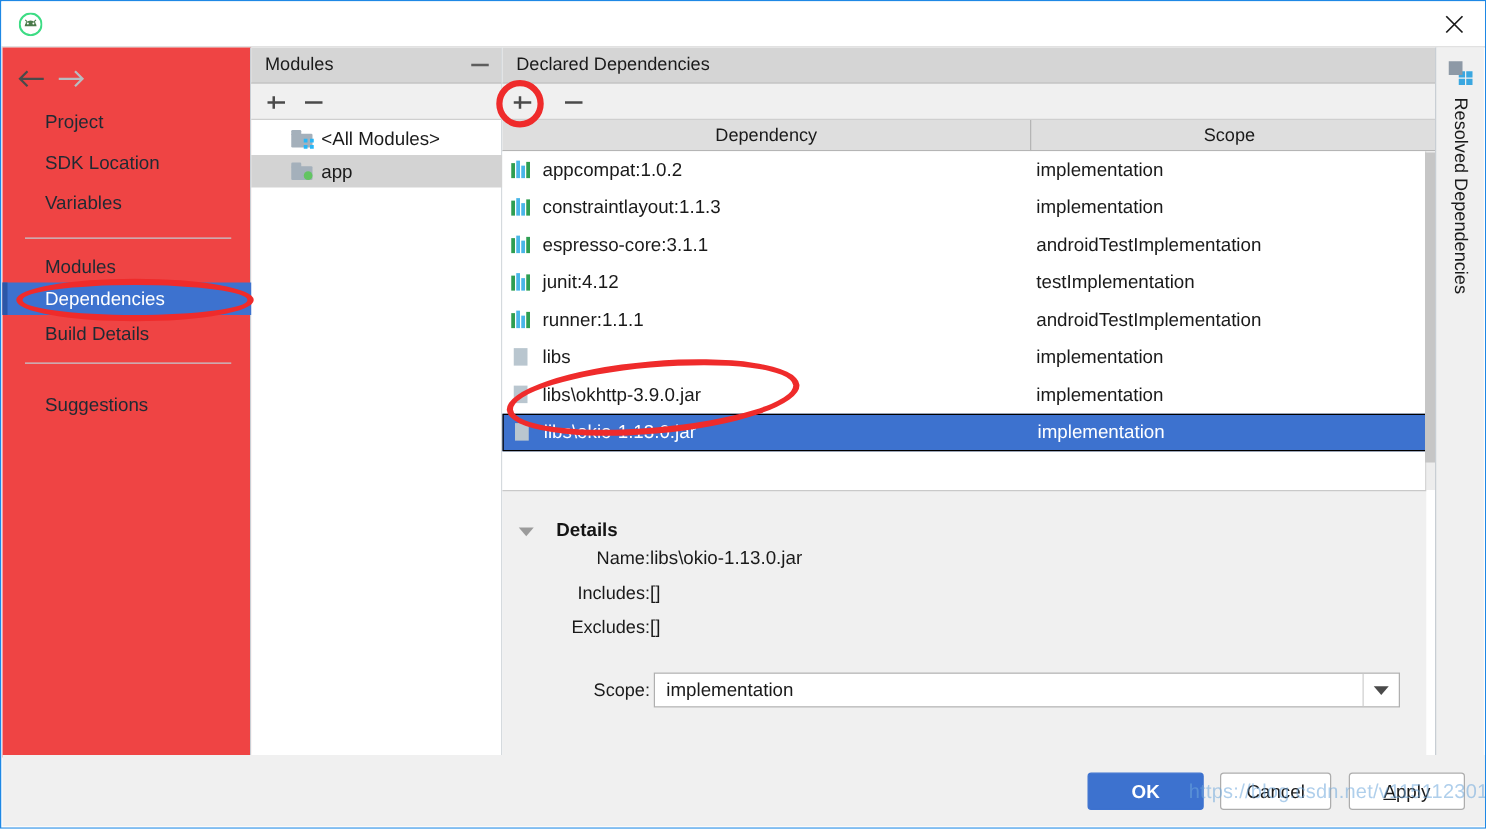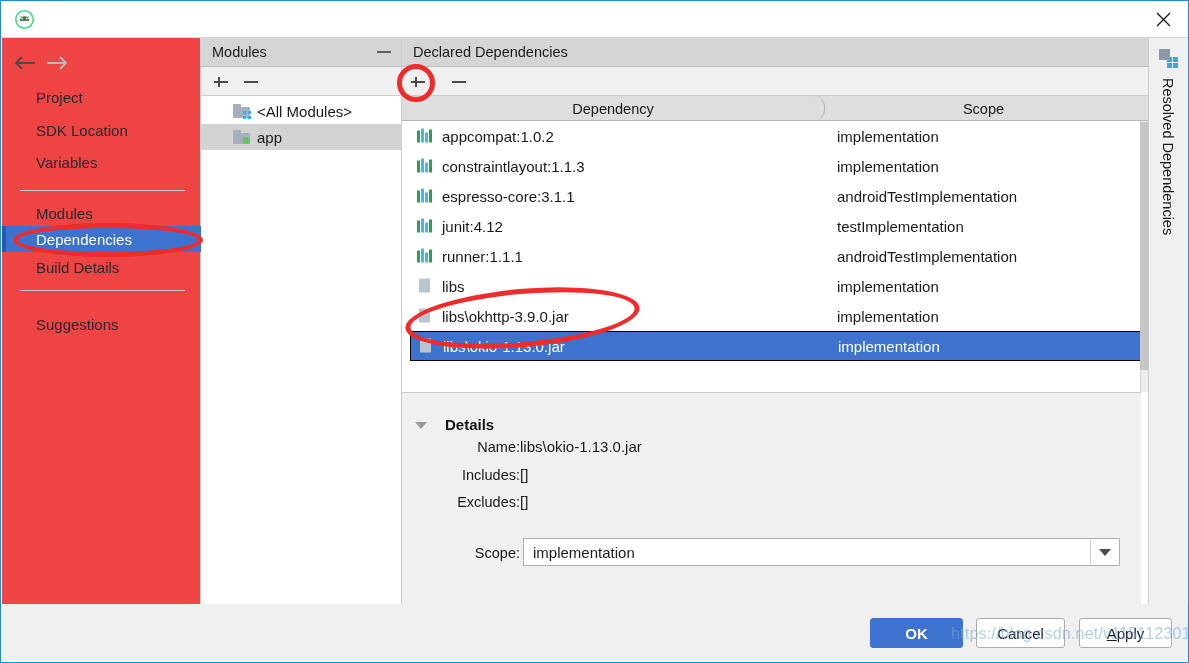--- a/index.html
+++ b/index.html
@@ -173,32 +173,31 @@
     position: absolute; left: 0; top: 58px;
     width: 100%; height: 25px;
     background: #dedede;
     border-bottom: 1px solid #b5b5b5;
   }
   .th {
     position: absolute; top: 0; height: 25px;
     display: flex; align-items: center; justify-content: center;
     font-size: 14.5px; color: #1a1a1a;
     cursor: pointer;
-    border-radius: 11px;
   }
   .th.dep   { left: 0;   width: 423px; border-right: 1px solid #b5b5b5; }
   .th.scope { left: 424px; width: 315px; }
 
   .rows {
     position: absolute; left: 0; top: 83px;
     width: 739px; height: 271px;
     background: #ffffff;
   }
   .row {
-    position: absolute; left: 8px;
+    position: absolute; left: 0;
     width: 739px; height: 30px;
     font-size: 15px; color: #1a1a1a;
     cursor: pointer;
   }
   .row.selected { background: #3d72cf; color: #ffffff; border: 1px solid #000; }
   .row .name {
     position: absolute; left: 32px; top: 50%;
     transform: translateY(-50%);
     white-space: nowrap;
   }

